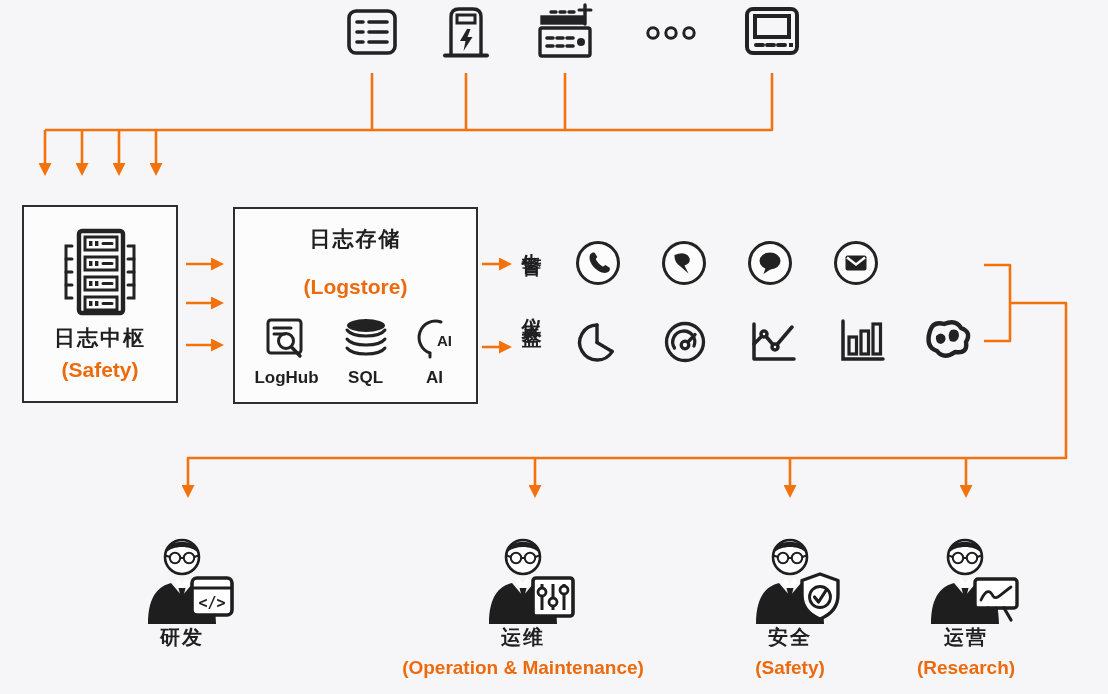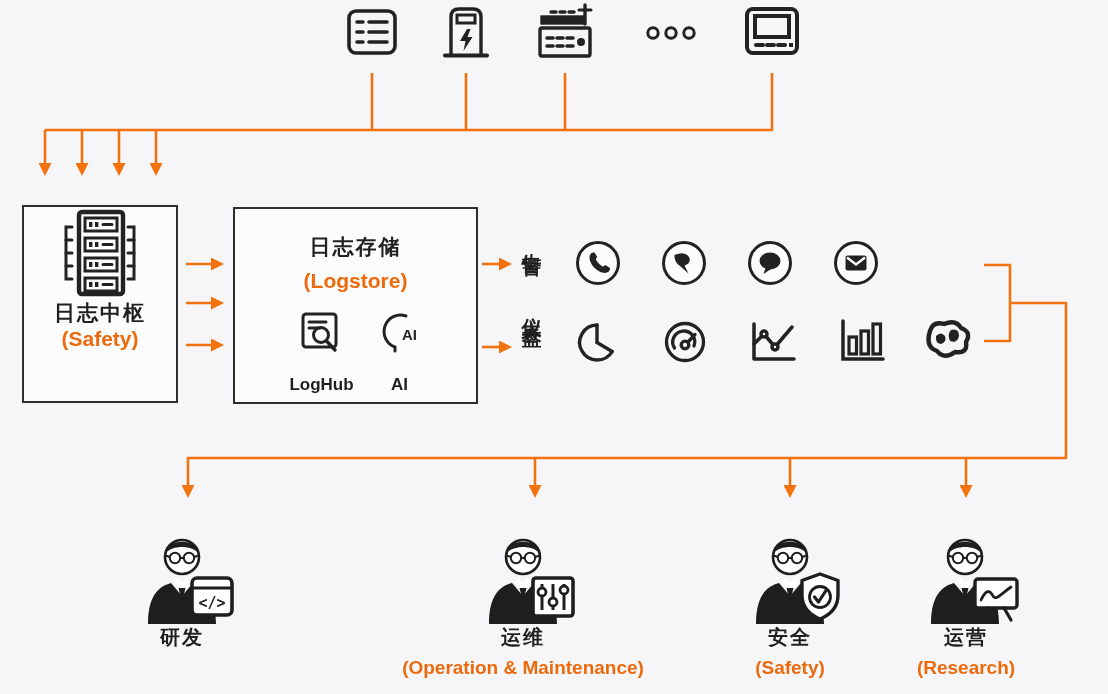--- a/index.html
+++ b/index.html
@@ -11,21 +11,21 @@
   }
   .abs { position:absolute; }
   svg { display:block; }
   .panel {
     position:absolute; border:2px solid #2e2e2e; background:#fcfcfd;
     display:flex; flex-direction:column; align-items:center; text-align:center;
   }
   .zh-title { font-size:21px; font-weight:bold; color:#1f1f1f; letter-spacing:2px; }
   .en-title { font-size:21px; font-weight:bold; color:#ed6a0c; }
   .feature-row { display:flex; align-items:flex-end; gap:24px; margin-top:18px; }
-  .feature { display:flex; flex-direction:column; align-items:center; gap:20px; }
+  .feature { display:flex; flex-direction:column; align-items:center; gap:7px; }
   .feature-label { font-size:17px; font-weight:bold; color:#1f1f1f; }
   .vlabel {
     position:absolute; writing-mode:vertical-rl; text-orientation:upright;
     font-size:20px; font-weight:bold; color:#1f1f1f; letter-spacing:5px; line-height:22px;
   }
   .chan-circle {
     position:absolute; width:44px; height:44px; border:3px solid #222; border-radius:50%;
     background:#fcfcfd; display:flex; align-items:center; justify-content:center;
   }
   .role {
@@ -109,21 +109,21 @@
   </div>
   <div class="abs" style="left:744px;top:6px">
     <svg width="56" height="50" viewBox="0 0 56 50" fill="none" stroke="#222" stroke-width="4" stroke-linecap="round">
       <rect x="3" y="3" width="50" height="44" rx="6"></rect>
       <rect x="11" y="10" width="34" height="21"></rect>
       <path d="M12,39 H19 M23,39 H30 M34,39 H41"></path>
       <rect x="45" y="37" width="4" height="4" fill="#222" stroke="none"></rect>
     </svg>
   </div>
 
-  <div class="panel" style="left:22px;top:205px;width:156px;height:198px;">
+  <div class="panel" style="left:22px;top:205px;width:156px;height:198px;justify-content:center;gap:6px">
     <span>
       <svg width="86" height="92" viewBox="0 0 86 92" fill="none" stroke="#222" stroke-linecap="round">
         <rect x="22" y="5" width="44" height="82" rx="3" stroke-width="4.4"></rect>
         <g stroke-width="3">
           <rect x="28" y="11" width="32" height="13"></rect>
           <rect x="28" y="31" width="32" height="13"></rect>
           <rect x="28" y="51" width="32" height="13"></rect>
           <rect x="28" y="71" width="32" height="13"></rect>
         </g>
         <g stroke="none" fill="#222">
@@ -144,37 +144,48 @@
           <path d="M9,33 H15 M9,46 H15 M9,59 H15"></path>
           <path d="M71,20 H77 V72 H71"></path>
           <path d="M77,33 H71 M77,46 H71 M77,59 H71"></path>
         </g>
       </svg>
     </span>
     <div class="zh-title">日志中枢</div>
     <div class="en-title">(Safety)</div>
   </div>
 
-  <div class="panel" style="left:233px;top:207px;width:245px;height:197px;padding-top:24px">
+  <div class="panel" style="left:233px;top:207px;width:245px;height:197px;padding-top:16px">
     <div class="zh-title">日志存储</div>
-    <div class="en-title" style="margin-top:8px">(Logstore)</div>
+    <div class="en-title" style="margin-top:22px">(Logstore)</div>
     <div class="feature-row">
       <div class="feature">
         <span>
           <svg width="42" height="44" viewBox="0 0 42 44" fill="none" stroke="#222" stroke-width="3" stroke-linecap="round">
             <rect x="3" y="3" width="33" height="33" rx="3"></rect>
             <path d="M9,11 H26 M9,17 H20"></path>
             <circle cx="21" cy="24" r="7.5"></circle>
             <path d="M26.5,30 L35,39" stroke-width="3.4"></path>
           </svg>
         </span>
         <div class="feature-label">LogHub</div>
       </div>
       <div class="feature">
         <span>
+          <svg width="46" height="44" viewBox="0 0 46 44" fill="none" stroke="#222" stroke-width="3" stroke-linecap="round">
+            <ellipse cx="23" cy="8.5" rx="19" ry="6.5" fill="#222" stroke="none"></ellipse>
+            <path d="M4,13 C10,21 36,21 42,13"></path>
+            <path d="M4,22 C10,30 36,30 42,22"></path>
+            <path d="M4,31 C10,39 36,39 42,31"></path>
+          </svg>
+        </span>
+        <div class="feature-label">SQL</div>
+      </div>
+      <div class="feature">
+        <span>
           <svg width="44" height="44" viewBox="0 0 44 44" fill="none" stroke="#222" stroke-width="3" stroke-linecap="round">
             <path d="M28,5 A16,16 0 1 0 17,36 L17,40"></path>
             <text x="24" y="29" font-family="Liberation Sans, sans-serif" font-size="15" font-weight="bold" fill="#222" stroke="none">AI</text>
           </svg>
         </span>
         <div class="feature-label">AI</div>
       </div>
     </div>
   </div>
 

